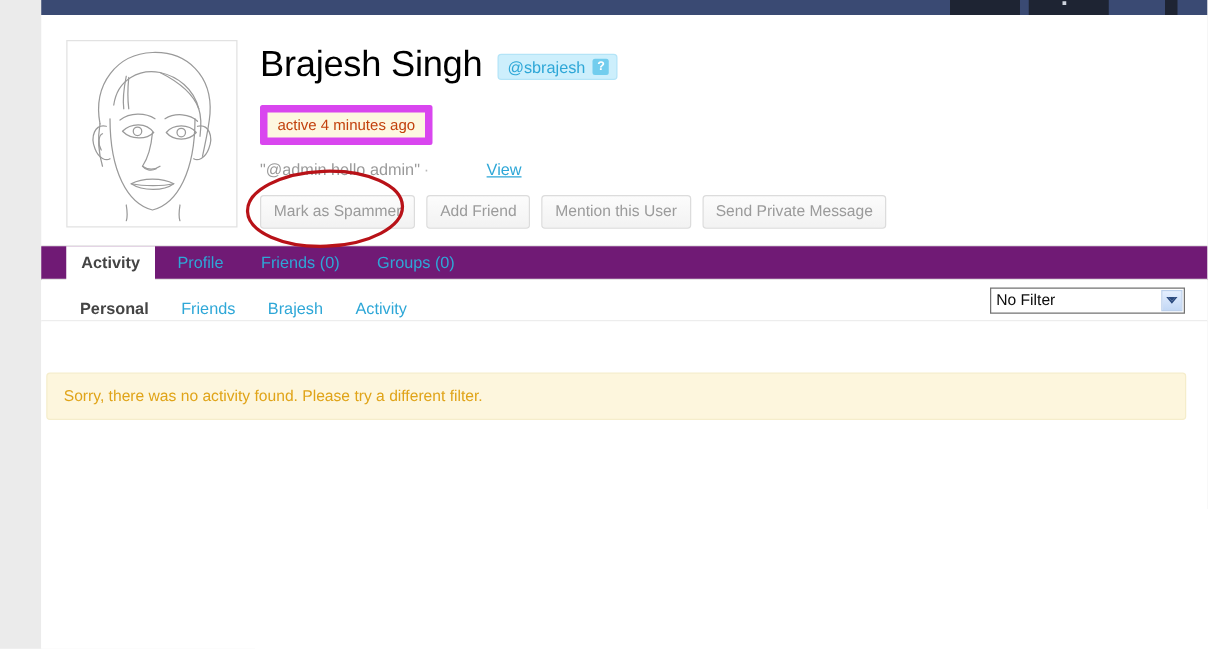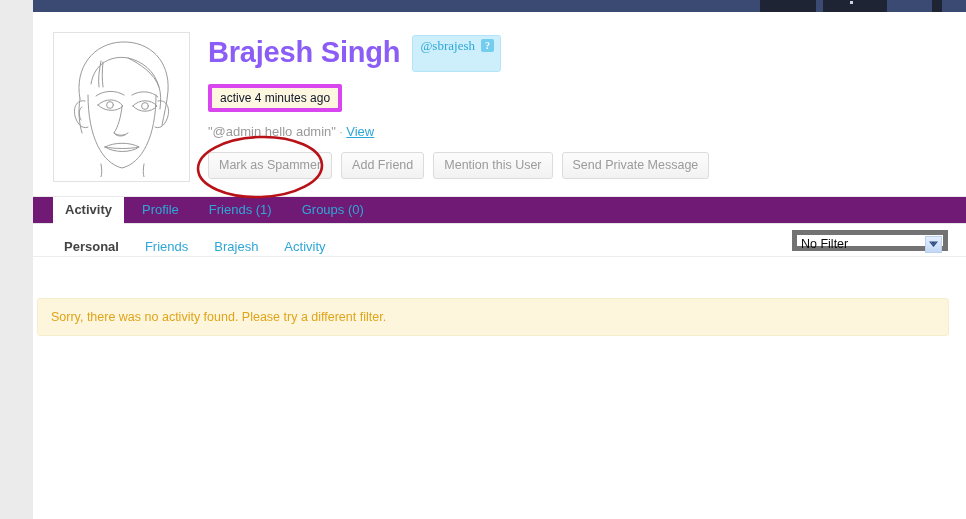--- a/index.html
+++ b/index.html
@@ -79,71 +79,71 @@
 
   .name-row {
     display: flex;
     align-items: center;
     gap: 12px;
     height: 42px;
   }
   h1.fullname {
     margin: 0;
     font-size: 29px;
-    font-weight: bold;
-    color: #8b5cf6;
+    font-weight: normal;
+    color: #000000;
     line-height: 1.1;
     letter-spacing: -0.2px;
   }
   .user-nicename {
     display: inline-flex;
     align-items: center;
     gap: 6px;
     background: #cdeffc;
     border: 1px solid #b4e4f7;
     border-radius: 3px;
-    padding: 3px 6px 19px 7px;
+    padding: 3px 6px 3px 7px;
     font-size: 13px;
     color: #2ea7d7;
     line-height: 1;
     white-space: nowrap;
-    font-family: Liberation Serif, serif;
   }
   .help-badge {
     display: inline-block;
     width: 13px; height: 13px;
     line-height: 13px;
     text-align: center;
     background: #72cdee;
     color: #ffffff;
     border-radius: 2px;
     font-size: 10px;
     font-weight: bold;
   }
 
   .activity-badge {
     display: inline-block;
     margin-top: 10px;
     background: #fdf7e0;
-    border: 4px solid #d946ef;
-    color: #0f172a;
+    border: 6px solid #d946ef;
+    color: #c2410c;
     font-size: 12px;
     padding: 3px 8px;
     border-radius: 2px;
   }
 
   .latest-update {
     margin-top: 12px;
     font-size: 13px;
     color: #9a9a9a;
   }
   .latest-update .sep { color: #b9b9b9; margin: 0 3px; }
   .latest-update a {
     color: #2ea7d7;
     text-decoration: underline;
+    margin-left: 43px;
   }
 
   .action-buttons {
     margin-top: 13px;
     display: flex;
     gap: 9px;
     align-items: flex-start;
   }
   .btn {
     display: inline-block;
@@ -236,21 +236,21 @@
   }
 
   .filter-wrap {
     position: absolute;
     right: 18px;
     top: 5px;
   }
   .select-shell {
     position: relative;
     width: 156px; height: 21px;
-    border: 5px solid #737373;
+    border: 1px solid #737373;
     background: #ffffff;
     margin-left: 46px;
   }
   .select-shell .select-text {
     position: absolute;
     left: 4px; top: 2px;
     font-size: 12.5px;
     color: #0b0b0b;
     line-height: 15px;
   }
@@ -380,21 +380,21 @@
 
     <div class="item-nav">
       <ul>
         <li class="current">
           <a href="#">Activity</a>
         </li>
         <li>
           <a href="#">Profile</a>
         </li>
         <li>
-          <a href="#">Friends (1)</a>
+          <a href="#">Friends (0)</a>
         </li>
         <li>
           <a href="#">Groups (0)</a>
         </li>
       </ul>
     </div>
 
     <div class="subnav-bar">
       <ul>
         <li class="current">

